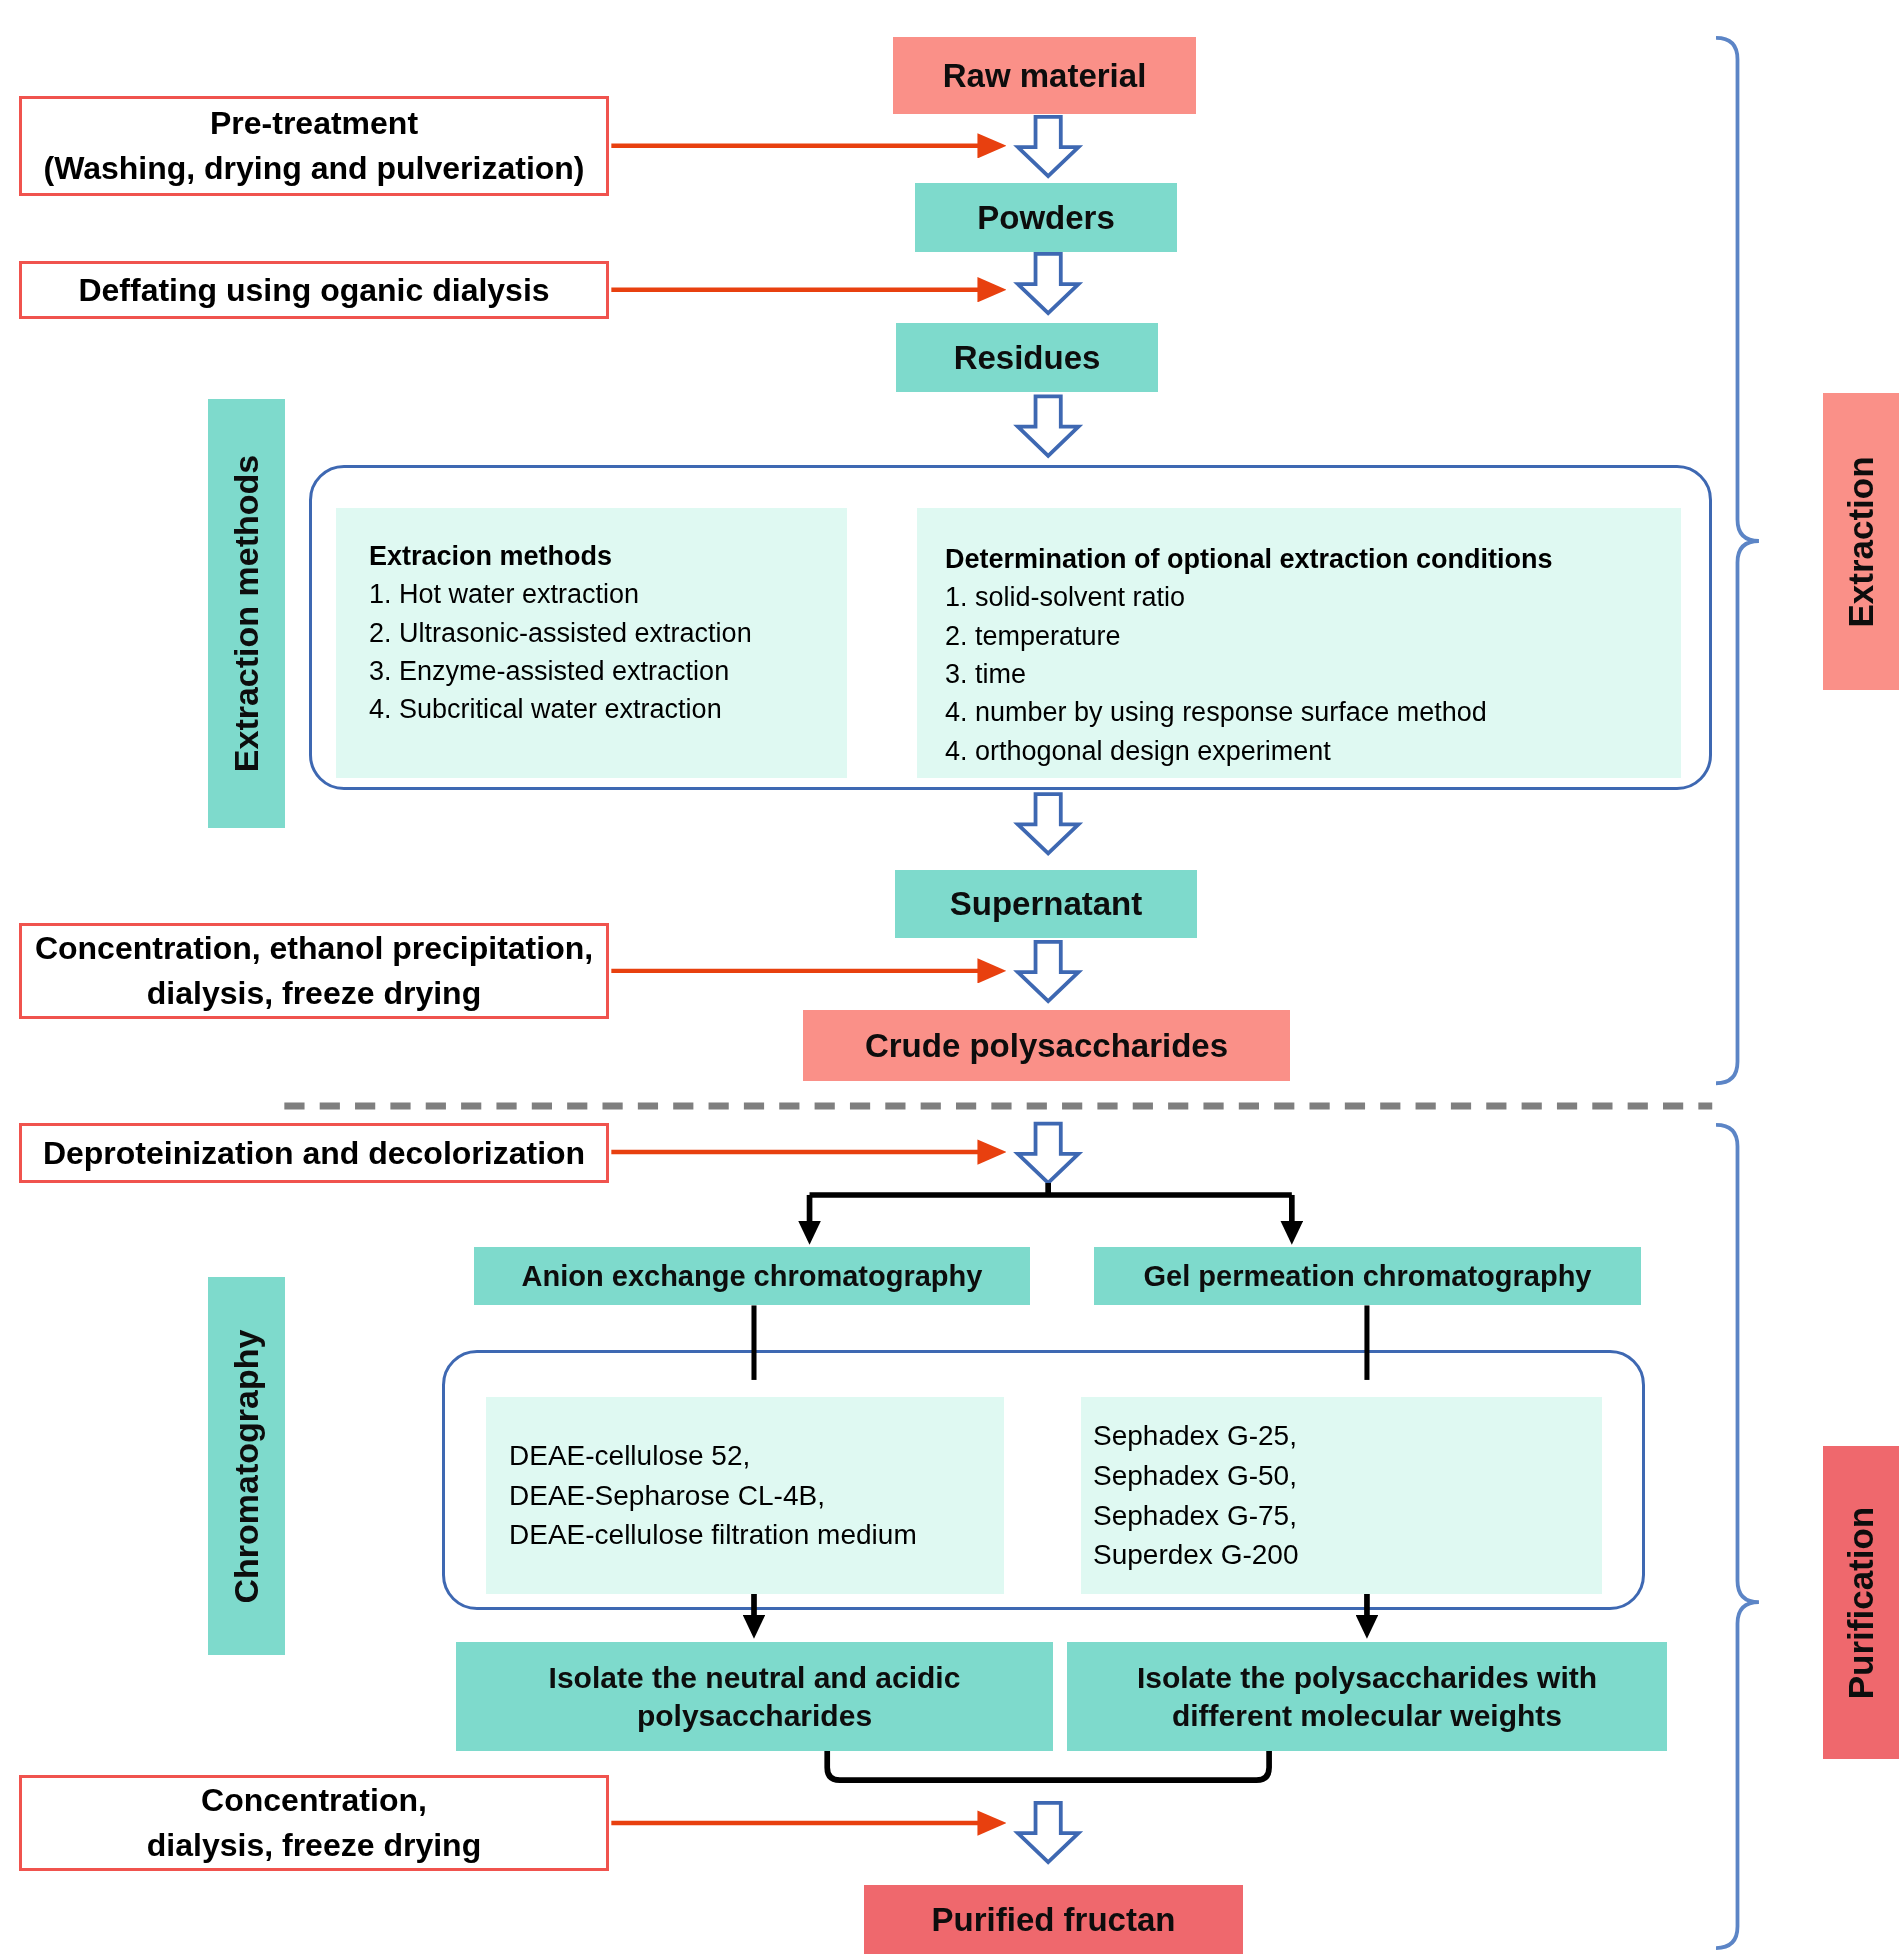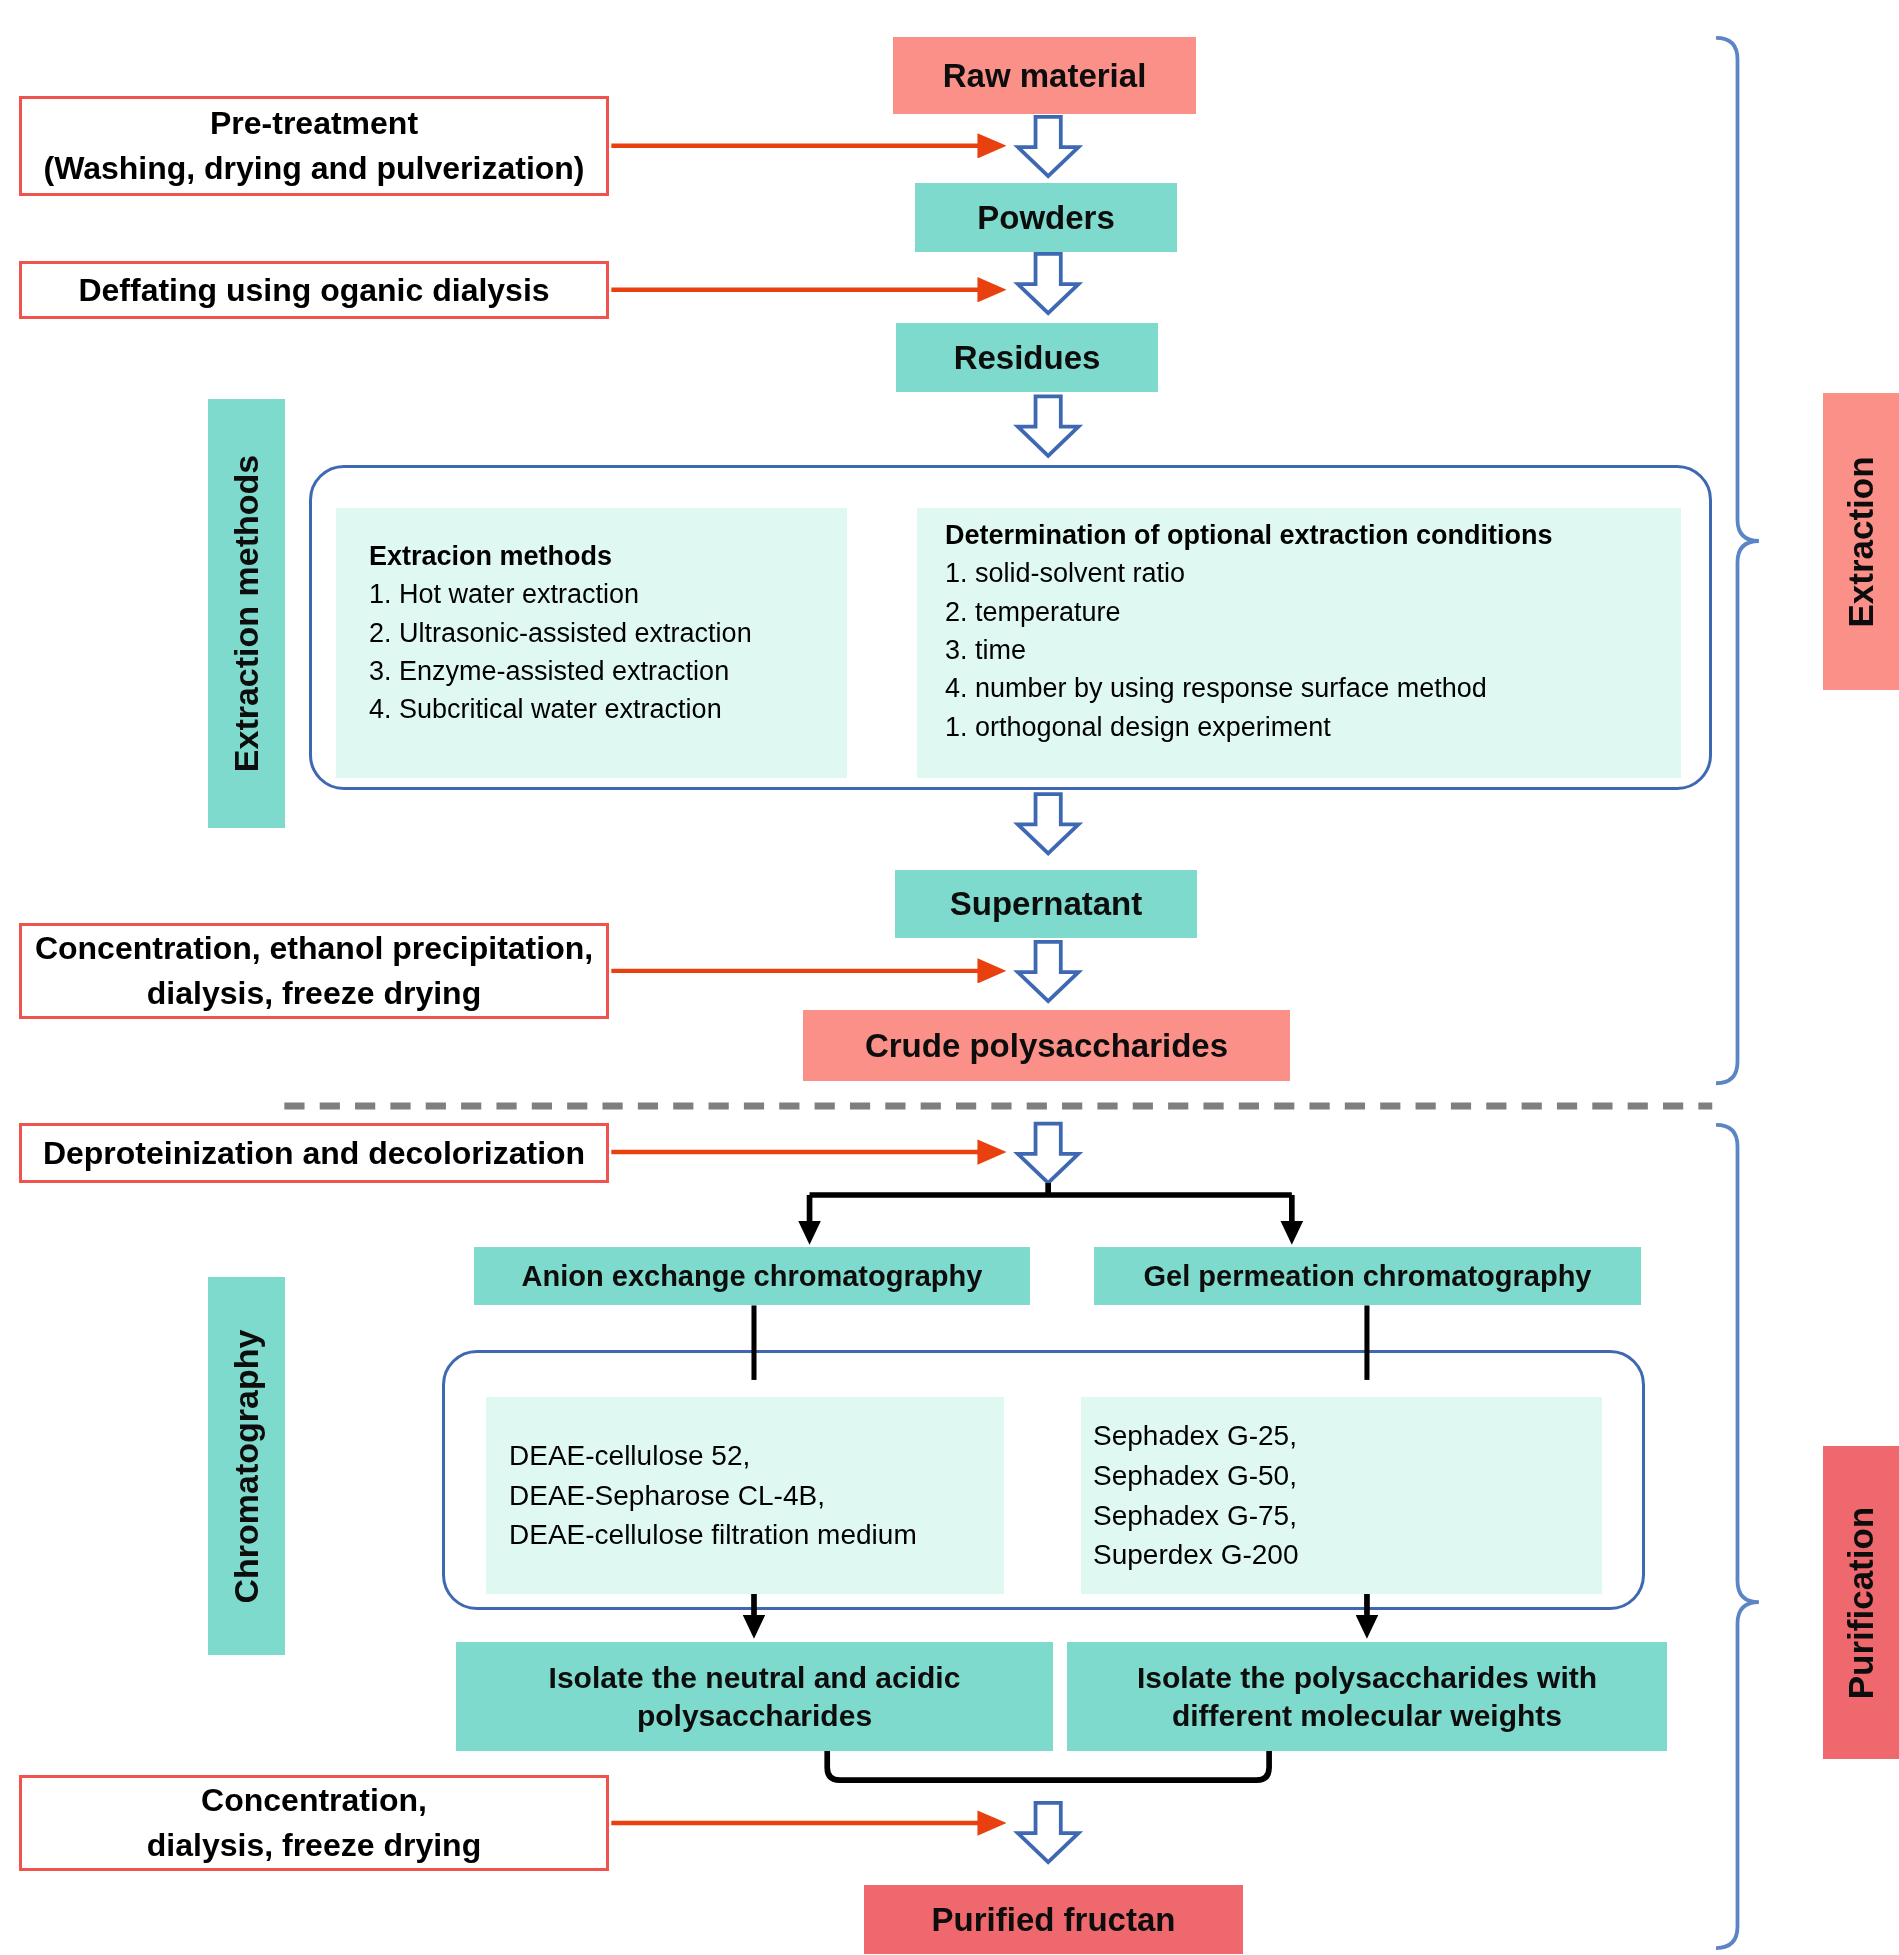--- a/index.html
+++ b/index.html
@@ -128,28 +128,28 @@
   <div class="abs mint" style="left:336px; top:492px; width:511px; height:270px; padding:29px 0 0 33px;">
     <div class="title">Extracion methods</div>
     <div>
         <div class="line">1. Hot water extraction</div>
         <div class="line">2. Ultrasonic-assisted extraction</div>
         <div class="line">3. Enzyme-assisted extraction</div>
         <div class="line">4. Subcritical water extraction</div>
       </div>
   </div>
 
-  <div class="abs mint" style="left:917px; top:492px; width:764px; height:270px; padding:8px 0 0 28px;">
+  <div class="abs mint" style="left:917px; top:492px; width:764px; height:270px; padding:32px 0 0 28px;">
     <div class="title">Determination of optional extraction conditions</div>
     <div>
         <div class="line">1. solid-solvent ratio</div>
         <div class="line">2. temperature</div>
         <div class="line">3. time</div>
         <div class="line">4. number by using response surface method</div>
-        <div class="line">1. orthogonal design experiment</div>
+        <div class="line">4. orthogonal design experiment</div>
       </div>
   </div>
 
   <div class="abs box node small teal" style="left:474px; top:1247px; width:556px; height:58px;">Anion exchange chromatography</div>
 
   <div class="abs box node small teal" style="left:1094px; top:1247px; width:547px; height:58px;">Gel permeation chromatography</div>
 
   <div class="abs vlabel teal" style="left:208px; top:1277px; width:77px; height:378px;">
     <span>Chromatography</span>
   </div>

